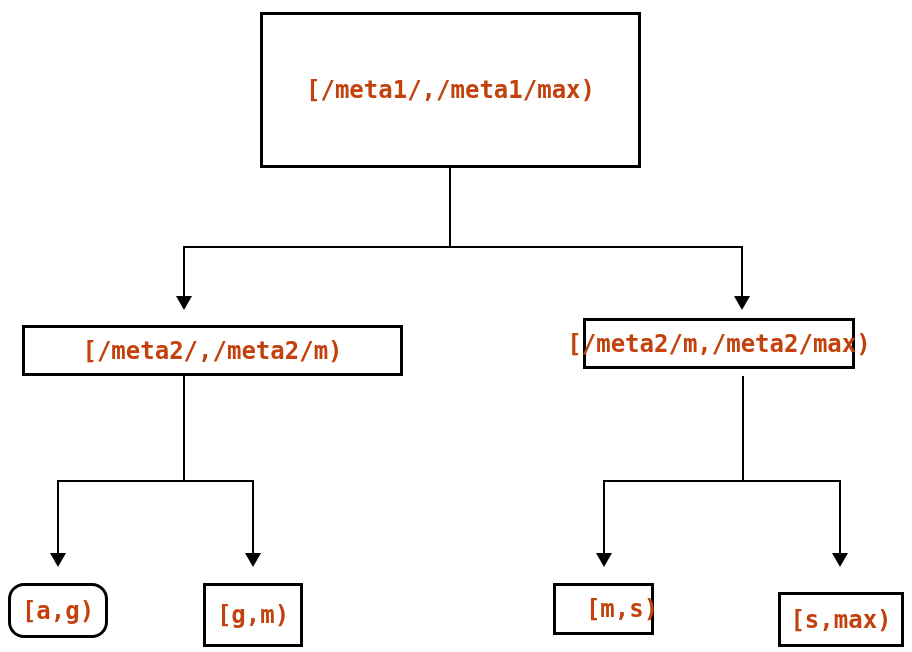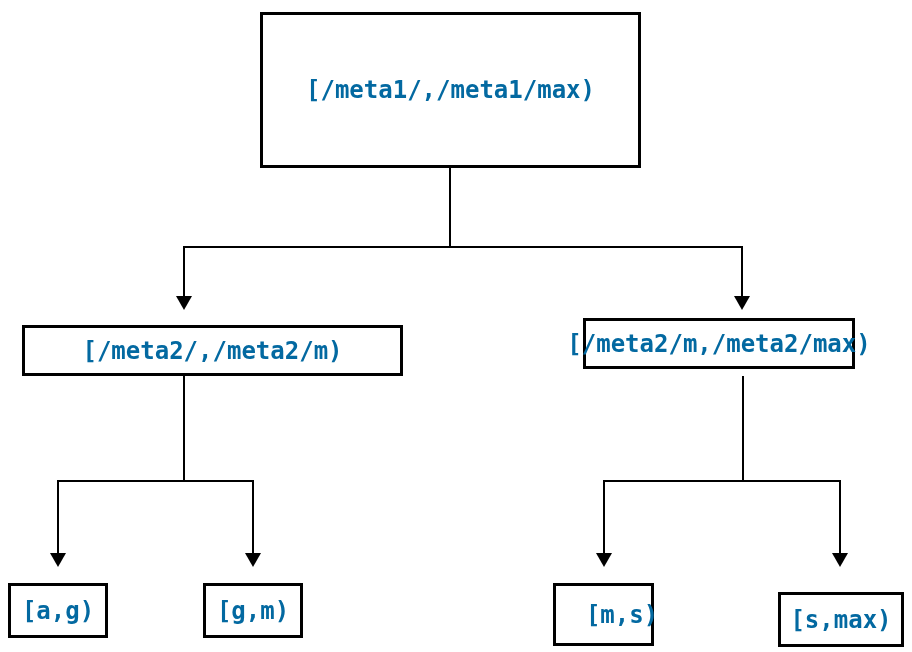--- a/index.html
+++ b/index.html
@@ -13,21 +13,21 @@
     height: 652px;
     background: #ffffff;
     font-family: "DejaVu Sans Mono", "Liberation Mono", monospace;
     overflow: hidden;
   }
   .node {
     position: absolute;
     box-sizing: border-box;
     border: 3px solid #000000;
     background: #ffffff;
-    color: #0369a1;
+    color: #c2410c;
     display: flex;
     align-items: center;
     justify-content: center;
     font-size: 24px;
     font-weight: bold;
     white-space: nowrap;
   }
   .line {
     position: absolute;
     background: #000000;
@@ -71,26 +71,26 @@
   <div class="arrow-down" style="left:50px; top:553px;"></div>
   <div class="arrow-down" style="left:245px; top:553px;"></div>
 
   <div class="line" style="left:742px; top:376px; width:2px; height:105px;"></div>
   <div class="line" style="left:603px; top:480px; width:238px; height:2px;"></div>
   <div class="line" style="left:603px; top:480px; width:2px; height:74px;"></div>
   <div class="line" style="left:839px; top:480px; width:2px; height:74px;"></div>
   <div class="arrow-down" style="left:596px; top:553px;"></div>
   <div class="arrow-down" style="left:832px; top:553px;"></div>
 
-  <div class="node" style="left:8px; top:583px; width:100px; height:55px;">
+  <div class="node" style="left:8px; top:583px; width:100px; height:55px;border-radius:16px;">
     <span>[a,g)</span>
   </div>
-  <div class="node" style="left:203px; top:583px; width:100px; height:55px;">
+  <div class="node" style="left:203px; top:583px; width:100px; height:64px;">
     <span>[g,m)</span>
   </div>
-  <div class="node" style="left:553px; top:583px; width:101px; height:63px;padding-left:37px;">
+  <div class="node" style="left:553px; top:583px; width:101px; height:52px;padding-left:37px;">
     <span>[m,s)</span>
   </div>
   <div class="node" style="left:778px; top:583px; width:126px; height:55px;margin-top:9px;">
     <span>[s,max)</span>
   </div>
 
 </div>
 
 </body></html>

